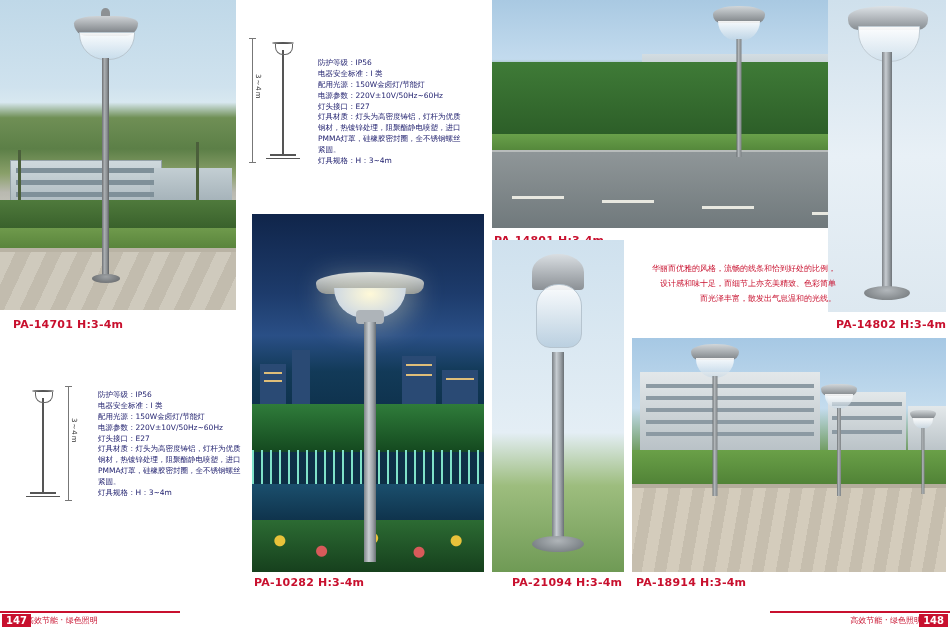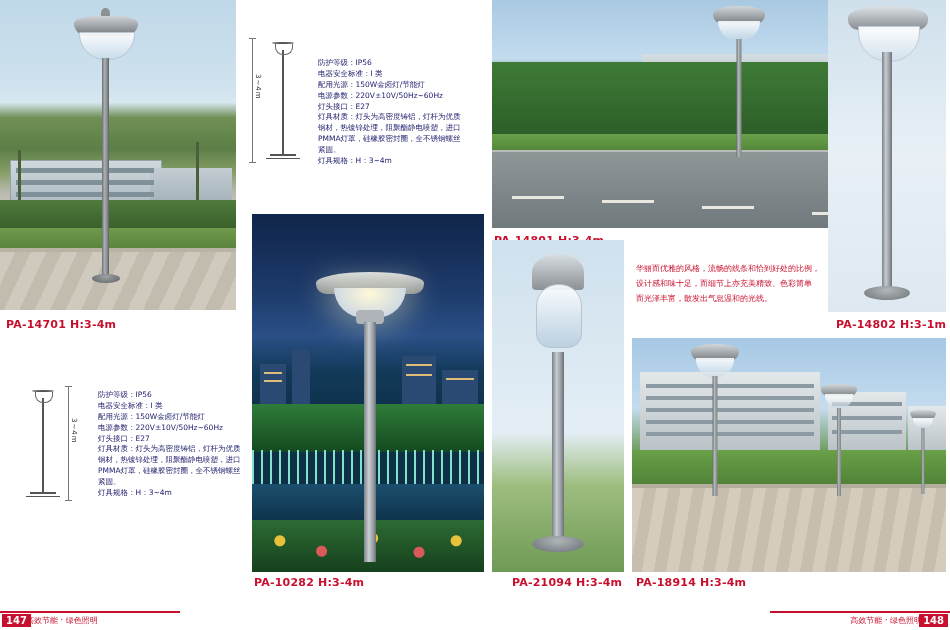--- a/index.html
+++ b/index.html
@@ -44,20 +44,21 @@
     letter-spacing:1px;
   }
 
   
   .blurb{
     position:absolute;
     font-size:8px;
     line-height:1.85;
     color:#c8102e;
     white-space:pre-line;
+    text-align:right;
   }
 
   
   .footerbar{position:absolute;left:0;bottom:0;width:950px;height:22px;}
   .folio{
     position:absolute;bottom:3px;
     font-size:10px;font-weight:bold;color:#ffffff;
     background:#c8102e;
     padding:1px 4px;
   }
@@ -215,21 +216,21 @@
     <div class="hedge"></div>
     <div class="lawn"></div>
     <div class="kerb"></div>
     <div class="paving"></div>
     <div class="finial"></div>
     <div class="hood"></div>
     <div class="glass"></div>
     <div class="pole"></div>
     <div class="base"></div>
   </div>
-  <div class="cap" style="left:6px;top:318px;">PA-14701 H:3-4m</div>
+  <div class="cap" style="left:13px;top:318px;">PA-14701 H:3-4m</div>
 
   <div class="sketch" id="sk1">
     <div class="sk-line" style="left:0;top:10px;width:1px;height:124px;"></div>
     <div class="sk-line" style="left:-3px;top:10px;width:7px;height:1px;"></div>
     <div class="sk-line" style="left:-3px;top:134px;width:7px;height:1px;"></div>
     <div class="dimlabel" style="left:2px;top:46px;">3~4m</div>
     <div class="sk-pole" style="left:30px;top:22px;width:2px;height:106px;"></div>
     <div class="sk-pole" style="left:20px;top:14px;width:22px;height:2px;border-radius:50%;"></div>
     <div class="sk-pole" style="left:23px;top:16px;width:16px;height:10px;background:none;border:1px solid #666;border-top:none;border-radius:0 0 8px 8px;"></div>
     <div class="sk-pole" style="left:18px;top:126px;width:26px;height:2px;"></div>
@@ -318,21 +319,21 @@
     </div>
   </div>
   <div class="cap" style="left:494px;top:234px;">PA-14801 H:3-4m</div>
 
   <div class="photo" id="ph4">
     <div class="hood4"></div>
     <div class="glass4"></div>
     <div class="pole4"></div>
     <div class="base4"></div>
   </div>
-  <div class="cap" style="left:836px;top:318px;">PA-14802 H:3-1m</div>
+  <div class="cap" style="left:836px;top:318px;">PA-14802 H:3-4m</div>
 
   <div class="blurb" style="left:636px;top:262px;width:200px;">华丽而优雅的风格，流畅的线条和恰到好处的比例，
 设计感和味十足，而细节上亦充美精致、色彩简单
 而光泽丰富，散发出气息温和的光线。</div>
 
   <div class="photo" id="ph5">
     <div class="hood5"></div>
     <div class="glass5"></div>
     <div class="pole5"></div>
     <div class="base5"></div>

